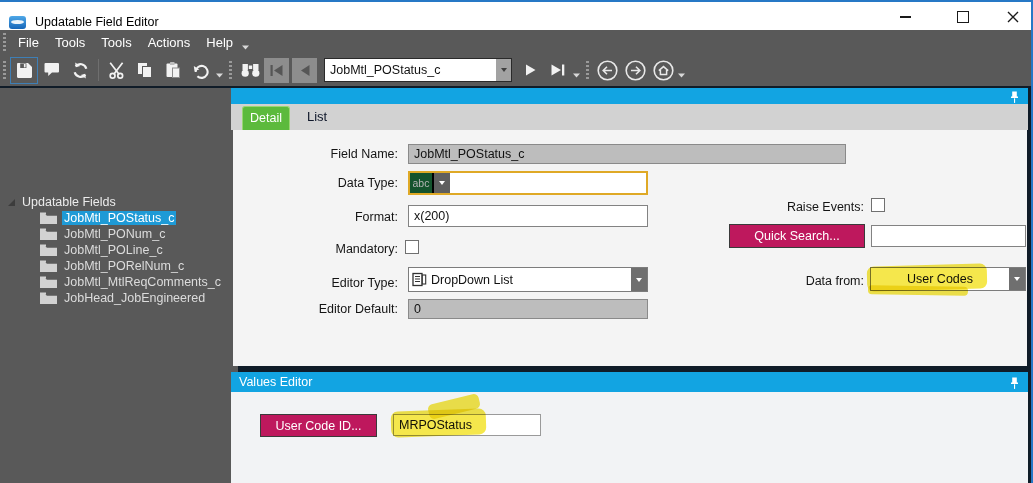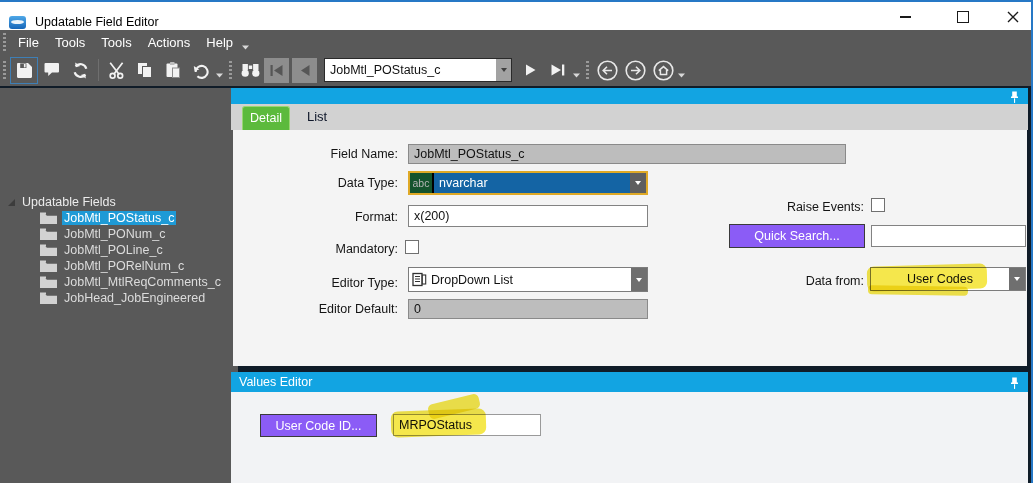--- a/index.html
+++ b/index.html
@@ -69,21 +69,21 @@
   .checkbox{position:absolute;width:14px;height:14px;background:#fff;border:1px solid #707070;box-sizing:border-box;}
   .combo{position:absolute;box-sizing:border-box;display:flex;align-items:center;background:#fff;
          border:1px solid #7C7C7C;font-size:12.5px;color:#111;}
   .combo .val{flex:1;padding:0 4px;}
   .ddbtn{width:16px;align-self:stretch;background:#6F6F6F;display:flex;align-items:center;justify-content:center;}
   .dtype{border:2px solid #DFA926;padding:0;}
   .abcbox{width:22px;align-self:stretch;background:#14532d;border-right:2px solid #000000;
           color:#B5B5B5;font-size:10.5px;display:flex;align-items:center;justify-content:center;}
   .bluefill{flex:1;align-self:stretch;background:#1464A4;color:#fff;display:flex;
             align-items:center;padding:0 5px;}
-  .darkbtn{position:absolute;background:#8b5cf6;color:#fff;font-size:12.5px;display:flex;
+  .darkbtn{position:absolute;background:#be185d;color:#fff;font-size:12.5px;display:flex;
            align-items:center;justify-content:center;border:1px solid #3a3a3a;box-sizing:border-box;}
   
   .hl{position:absolute;background:#F3E224;opacity:.82;mix-blend-mode:multiply;
       border-radius:7px;pointer-events:none;z-index:30;}
 </style>
 </head>
 <body>
 
 <div id="win">
 
@@ -309,21 +309,20 @@
   <div class="formarea">
 
     <span class="lbl" style="left:60px;top:17px;width:105px;">Field Name:</span>
     <div class="box ro" style="left:175px;top:14px;width:438px;height:20px;">
       <span>JobMtl_POStatus_c</span>
     </div>
 
     <span class="lbl" style="left:60px;top:46px;width:105px;">Data Type:</span>
     <div class="combo dtype" style="left:175px;top:41px;width:240px;height:24px;">
       <span class="abcbox">abc</span>
-      <span class="bluefill">nvarchar</span>
       <span class="ddbtn" style="background:#5F5F5F;">
           <span class="tri-dn"></span>
         </span>
     </div>
 
     <span class="lbl" style="left:60px;top:80px;width:105px;">Format:</span>
     <div class="box" style="left:175px;top:75px;width:240px;height:22px;">
       <span>x(200)</span>
     </div>
 

